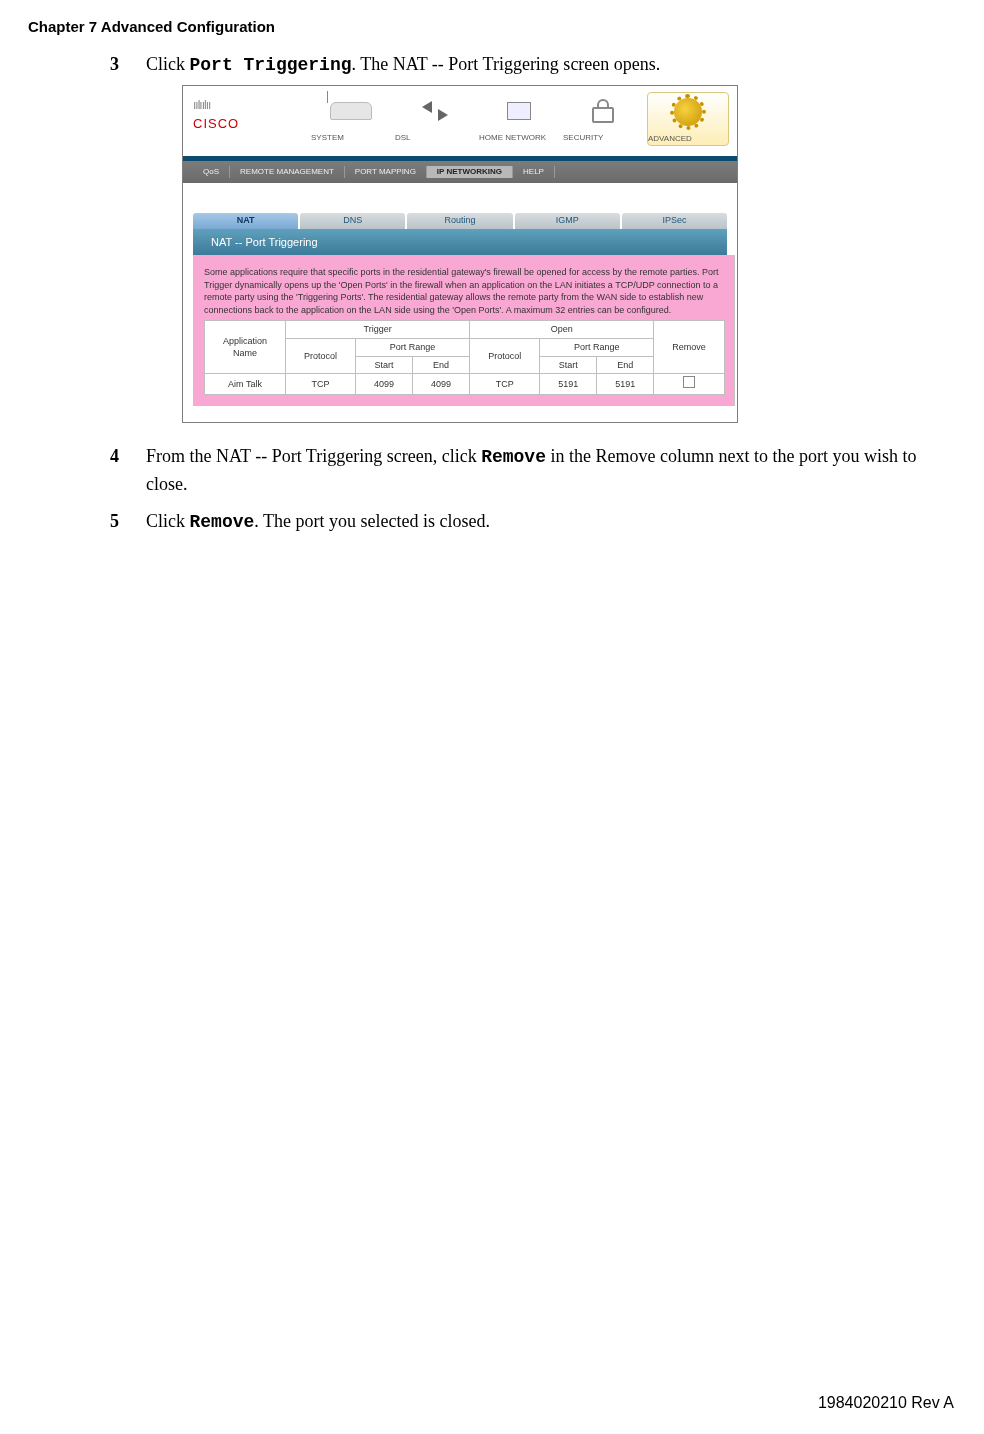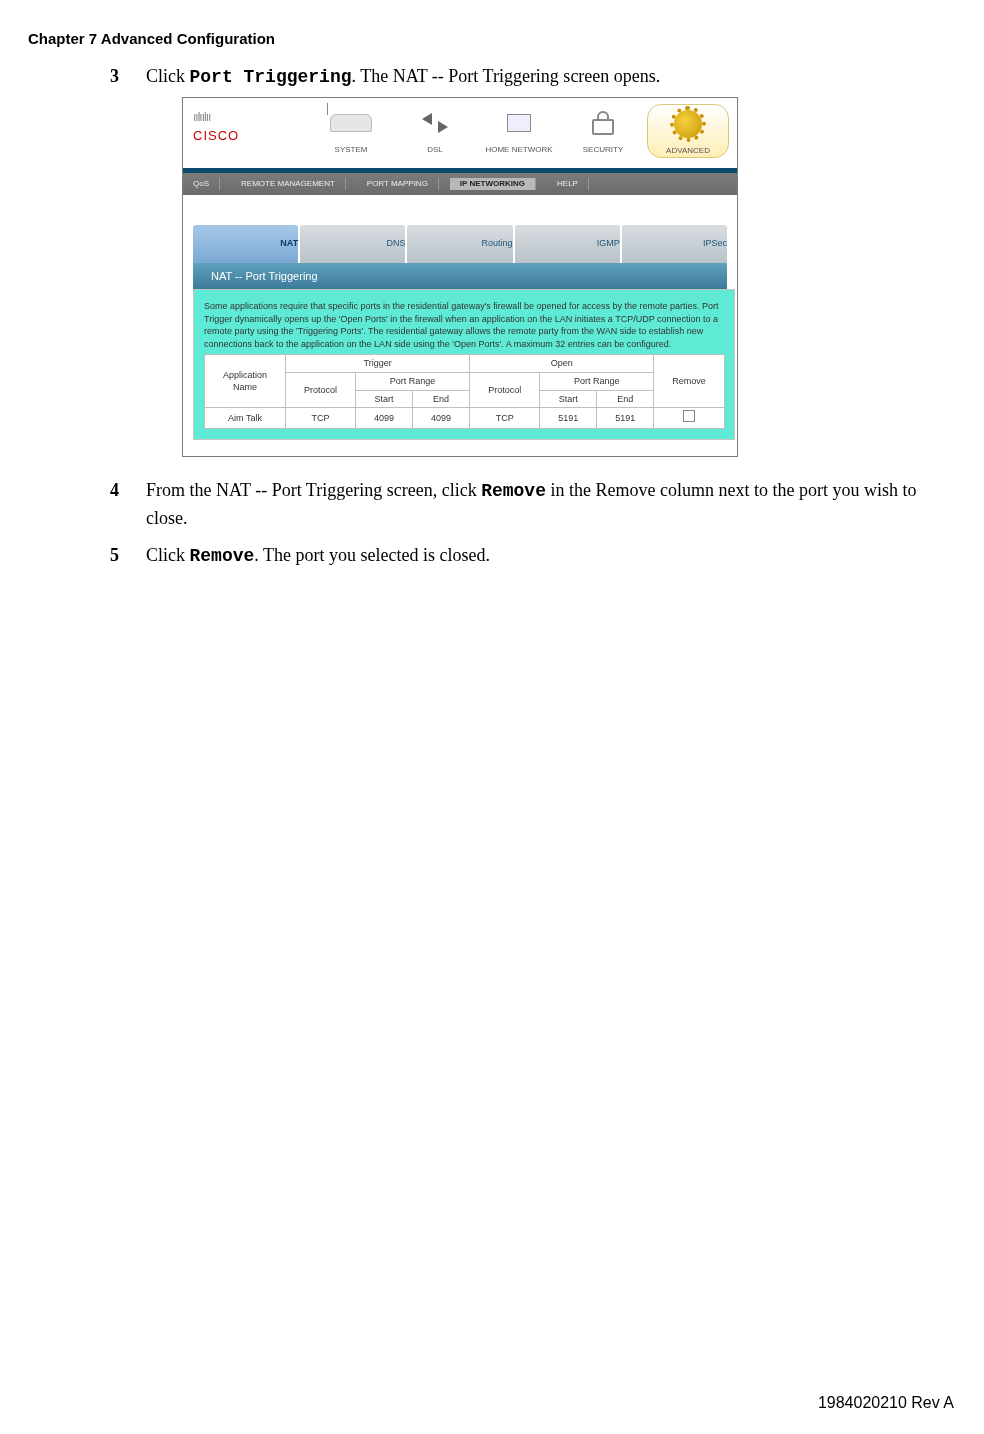--- a/index.html
+++ b/index.html
@@ -1,50 +1,50 @@
 <!DOCTYPE html>
 <html><head>
 <meta charset="utf-8">
 <style>
 body{margin:0;padding:0;font-family:Arial,Helvetica,sans-serif;background:#fff;color:#000;width:984px;height:1434px;position:relative}
-.page-header{font-weight:bold;font-size:15px;padding:30px 0 0 28px}
+.page-header{font-weight:bold;font-size:15px;padding:18px 0 0 28px}
 .content{padding:16px 50px 0 110px}
 ol.steps{list-style:none;margin:0;padding:0}
 ol.steps>li{display:flex;margin-bottom:10px;font-family:"Palatino Linotype","Book Antiqua",Palatino,Georgia,serif;font-size:18px;line-height:1.5}
 .step-num{font-weight:bold;min-width:36px}
 .step-body{flex:1}
 .step-body b{font-family:Liberation Mono, monospace}
 .screenshot{margin:6px 0 10px 36px;border:1px solid #7d7d7d;width:554px;background:#fff;font-family:Arial,Helvetica,sans-serif}
 .topbar{background:#fff;height:70px;position:relative;border-bottom:5px solid #0c4a6e}
 .logo{position:absolute;left:10px;top:10px;font-size:8px;letter-spacing:2px;color:#666}
 .logo .bars{letter-spacing:-1px;font-size:12px;color:#888}
 .logo .name{font-weight:normal;color:#c00;font-size:13px;letter-spacing:1px}
 .maincats{display:flex;justify-content:flex-end;padding:6px 8px 0 80px;gap:4px}
-.cat{text-align:center;font-size:8px;color:#555;width:80px}
+.cat{font-size:8px;color:#555;width:80px}
 .cat .ico{height:38px;display:flex;align-items:center;justify-content:center;margin-bottom:2px}
-.cat.adv{background:linear-gradient(#fff,#fdeeb5);border:1px solid #d9c97a;border-radius:14px}
+.cat.adv{background:linear-gradient(#fff,#fdeeb5);border:1px solid #d9c97a;border-radius:4px}
 .gear{width:28px;height:28px;background:radial-gradient(circle at 40% 40%,#f7d23e,#c79200);border-radius:50%;position:relative}
 .gear:before{content:"";position:absolute;inset:-4px;border:4px dotted #c79200;border-radius:50%}
 .router{width:40px;height:16px;background:#e6e6e6;border:1px solid #bbb;border-radius:6px 6px 2px 2px;position:relative}
 .router:before{content:"";position:absolute;left:-4px;top:-12px;width:1px;height:12px;background:#888}
 .arrows{width:26px;height:20px;position:relative}
 .arrows:before,.arrows:after{content:"";position:absolute;width:0;height:0;border-top:6px solid transparent;border-bottom:6px solid transparent}
 .arrows:before{left:0;top:0;border-right:10px solid #666}
 .arrows:after{right:0;bottom:0;border-left:10px solid #666}
 .monitor{width:22px;height:16px;border:1px solid #888;background:#eef}
 .lock{width:18px;height:12px;border:2px solid #888;border-radius:2px;position:relative;margin-top:8px}
 .lock:before{content:"";position:absolute;top:-10px;left:3px;width:8px;height:8px;border:2px solid #888;border-bottom:none;border-radius:6px 6px 0 0}
-.subnav{background:linear-gradient(#7c7c7c,#6a6a6a);height:22px;display:flex;align-items:center;gap:11px;font-size:8px;color:#eee}
+.subnav{background:linear-gradient(#7c7c7c,#6a6a6a);height:22px;display:flex;align-items:center;padding-left:10px;gap:0;font-size:8px;color:#eee}
 .subnav span{padding:0 10px;border-right:1px solid #999}
 .subnav span.active{background:#b8b8b8;color:#222;font-weight:bold}
 .subtabs{display:flex;margin:30px 10px 0 10px;gap:2px;font-size:9px}
-.subtabs .tab{flex:1;text-align:right;padding:12px 0;background:linear-gradient(#d8dde1,#b9c3c9);color:#20567a;border-radius:3px 3px 0 0}
+.subtabs .tab{flex:1;text-align:center;padding:1px 0;background:linear-gradient(#d8dde1,#b9c3c9);color:#20567a;border-radius:3px 3px 0 0}
 .subtabs .tab.active{background:linear-gradient(#a7c8e8,#7aa9d4);color:#0a3a66;font-weight:bold}
 .panelhead{background:linear-gradient(#5fa1bd,#3b7a98);color:#fff;padding:5px 18px;font-size:11px;margin:0 10px}
-.panelbody{border:1px solid #c5c5c5;margin:0 2px 16px 10px;padding:10px;background:#5eead4;font-size:9px;color:#333;line-height:1.4}
+.panelbody{border:1px solid #c5c5c5;margin:0 2px 16px 10px;padding:10px;background:#f9a8d4;font-size:9px;color:#333;line-height:1.4}
 .btnrow{text-align:center;margin:12px 0 6px 0}
 .btnrow button{font-size:9px;padding:1px 6px;border:1px solid #7a7a7a;background:#efefef;margin:0 1px}
 table.pt{border-collapse:collapse;margin:4px auto 0 auto;font-size:9px}
 table.pt td,table.pt th{border:1px solid #bfbfbf;padding:2px 18px;text-align:center;font-weight:normal;background:#fff}
 table.pt .chk{width:10px;height:10px;border:1px solid #888;display:inline-block}
 .page-footer{position:absolute;bottom:22px;left:0;right:0;display:flex;justify-content:flex-end;padding:0 30px;font-family:Arial,Helvetica,sans-serif;font-size:16px}
 </style>
 </head>
 <body>
 

